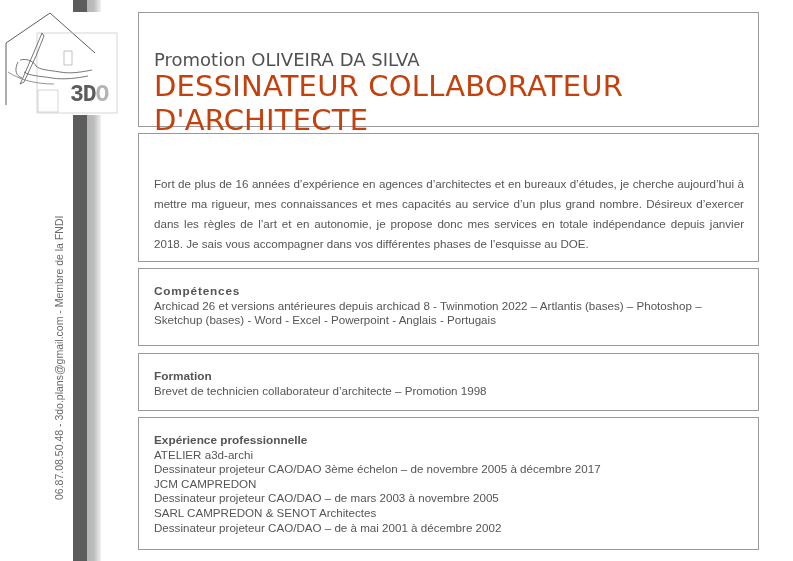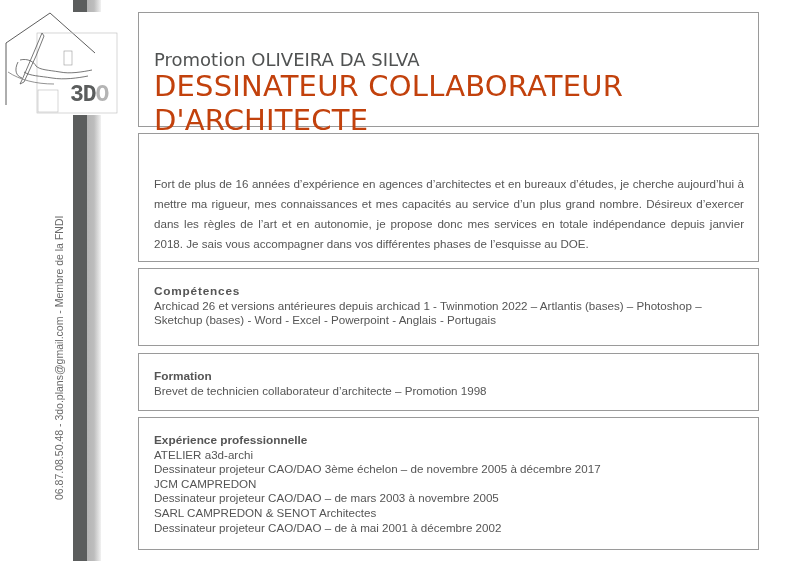--- a/index.html
+++ b/index.html
@@ -82,21 +82,21 @@
   </div>
   <div class="job">DESSINATEUR COLLABORATEUR D'ARCHITECTE</div>
 </div>
 
 <div class="box intro-box">
   <div class="intro">Fort de plus de 16 années d’expérience en agences d’architectes et en bureaux d’études, je cherche aujourd’hui à mettre ma rigueur, mes connaissances et mes capacités au service d’un plus grand nombre. Désireux d’exercer dans les règles de l’art et en autonomie, je propose donc mes services en totale indépendance depuis janvier 2018. Je sais vous accompagner dans vos différentes phases de l’esquisse au DOE.</div>
 </div>
 
 <div class="box skills-box section">
   <h3>Compétences</h3>
-  <div>Archicad 26 et versions antérieures depuis archicad 1 - Twinmotion 2022 – Artlantis (bases) – Photoshop – Sketchup (bases) - Word - Excel - Powerpoint - Anglais - Portugais</div>
+  <div>Archicad 26 et versions antérieures depuis archicad 8 - Twinmotion 2022 – Artlantis (bases) – Photoshop – Sketchup (bases) - Word - Excel - Powerpoint - Anglais - Portugais</div>
 </div>
 
 <div class="box formation-box section">
   <h3>Formation</h3>
   <div>Brevet de technicien collaborateur d’architecte – Promotion 1998</div>
 </div>
 
 <div class="box exp-box section">
   <h3>Expérience professionnelle</h3>
   <span class="line">ATELIER a3d-archi</span>

